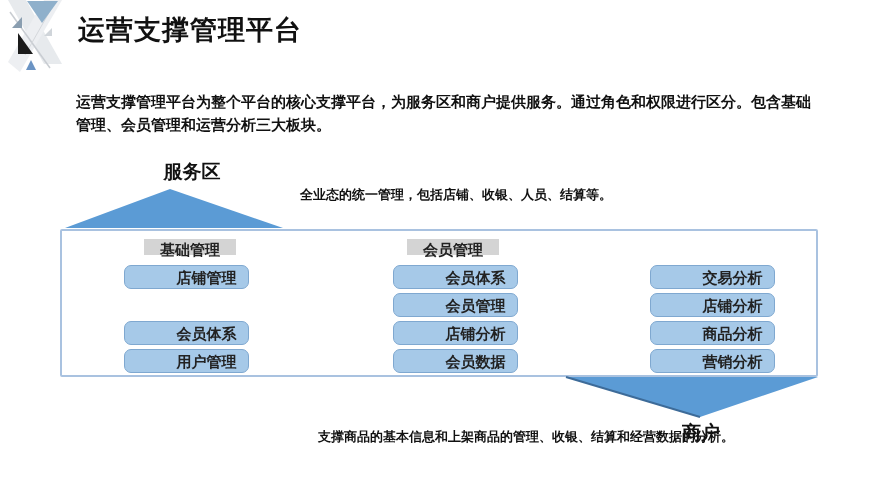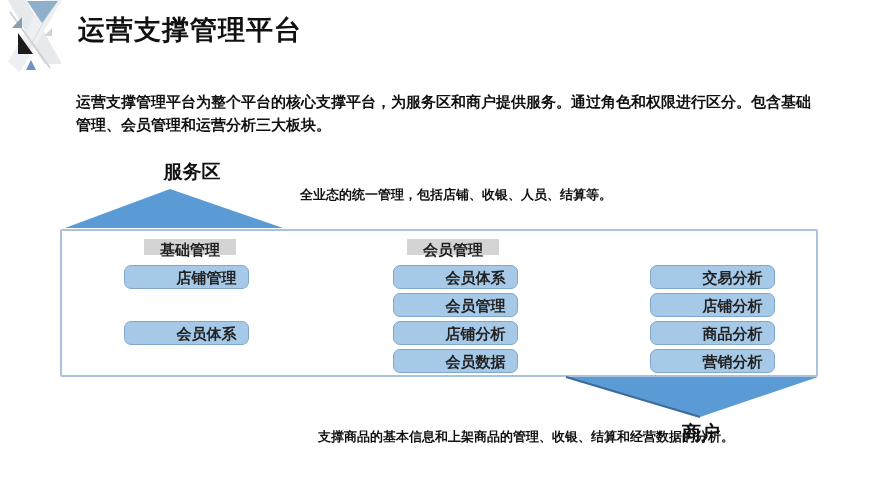--- a/index.html
+++ b/index.html
@@ -59,20 +59,21 @@
 
   <div class="abs caption-top">全业态的统一管理，包括店铺、收银、人员、结算等。</div>
 
   <div class="abs box">
 
     <div class="col-header h1h">基础管理</div>
     <div class="col-header h2h">会员管理</div>
 
     <div class="item-btn c1 r0">店铺管理</div>
     <div class="item-btn c1 r2">会员体系</div>
+    <div class="item-btn c1 r3">用户管理</div>
 
     <div class="item-btn c2 r0">会员体系</div>
     <div class="item-btn c2 r1">会员管理</div>
     <div class="item-btn c2 r2">店铺分析</div>
     <div class="item-btn c2 r3">会员数据</div>
 
     <div class="item-btn c3 r0">交易分析</div>
     <div class="item-btn c3 r1">店铺分析</div>
     <div class="item-btn c3 r2">商品分析</div>
     <div class="item-btn c3 r3">营销分析</div>

